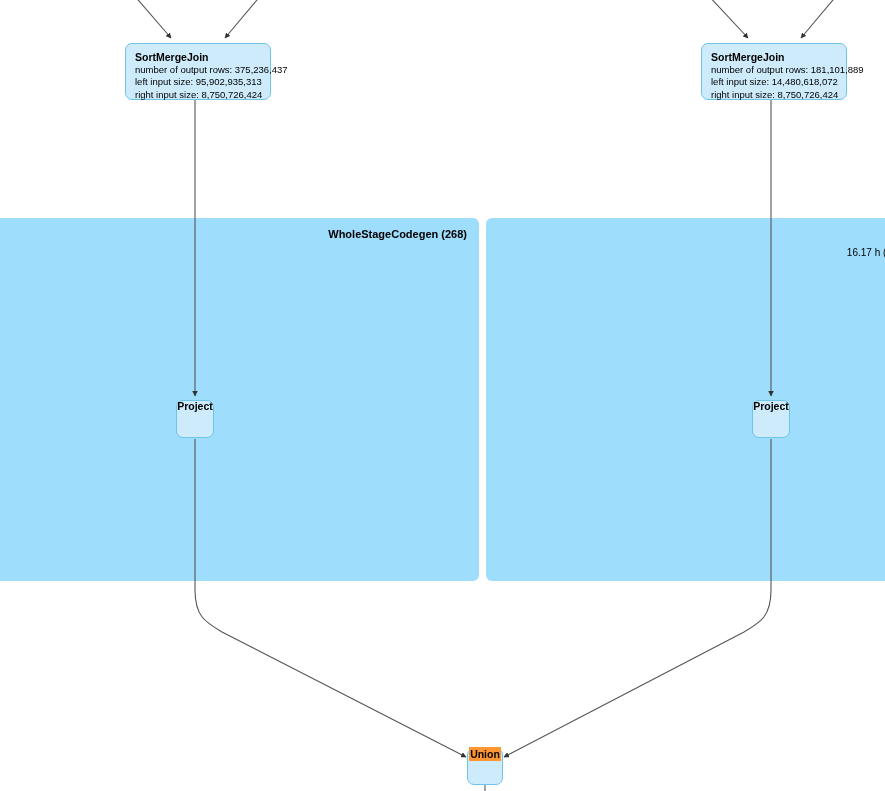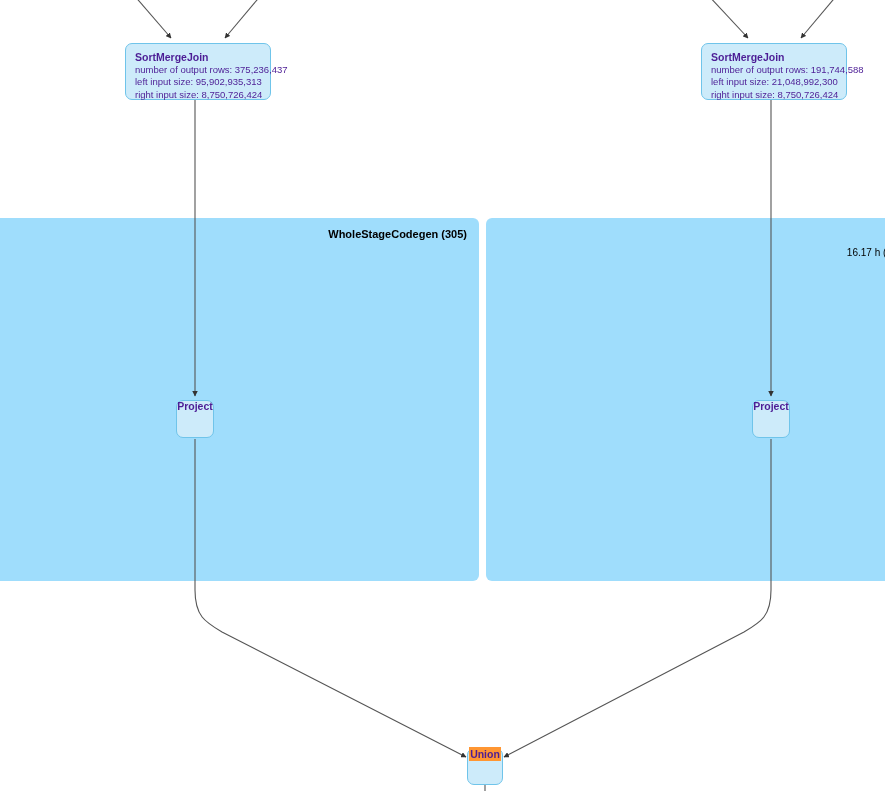--- a/index.html
+++ b/index.html
@@ -49,21 +49,21 @@
     white-space: nowrap;
   }
 
   
   .node {
     position: absolute;
     background: #cdebfa;
     border: 1px solid #6fc4ea;
     border-radius: 7px;
     box-sizing: border-box;
-    color: #4c1d95;
+    color: #000000;
   }
   .node-title {
     font-size: 10.5px;
     font-weight: bold;
     line-height: 1.1;
   }
   .node-metrics {
     font-size: 9.5px;
     line-height: 1.32;
     white-space: nowrap;
@@ -88,21 +88,21 @@
     padding: 1px 1px;
   }
 </style>
 </head>
 <body>
 
 <div id="stage">
 
   <div class="cluster" style="left:-24px; top:218px; width:503px; height:363px;">
     <div class="cluster-label">
-      <div class="cluster-title">WholeStageCodegen (305)</div>
+      <div class="cluster-title">WholeStageCodegen (268)</div>
     </div>
   </div>
 
   <div class="cluster" style="left:486px; top:218px; width:420px; height:363px;">
     <div class="cluster-label" style="right:3px;">
       <div class="cluster-title"></div>
       <div class="cluster-metrics">
         <div>du</div>
         <div>16.17 h (585</div>
       </div>
@@ -141,22 +141,22 @@
     <div class="node-metrics">
       <div>number of output rows: 375,236,437</div>
       <div>left input size: 95,902,935,313</div>
       <div>right input size: 8,750,726,424</div>
     </div>
   </div>
 
   <div class="node node-big" style="left:701px; top:43px; width:146px; height:57px;">
     <div class="node-title">SortMergeJoin</div>
     <div class="node-metrics">
-      <div>number of output rows: 191,744,588</div>
-      <div>left input size: 21,048,992,300</div>
+      <div>number of output rows: 181,101,889</div>
+      <div>left input size: 14,480,618,072</div>
       <div>right input size: 8,750,726,424</div>
     </div>
   </div>
 
   <div class="node node-small" style="left:176px; top:400px; width:38px; height:38px;">
     <div class="node-title">Project</div>
   </div>
 
   <div class="node node-small" style="left:752px; top:400px; width:38px; height:38px;">
     <div class="node-title">Project</div>

